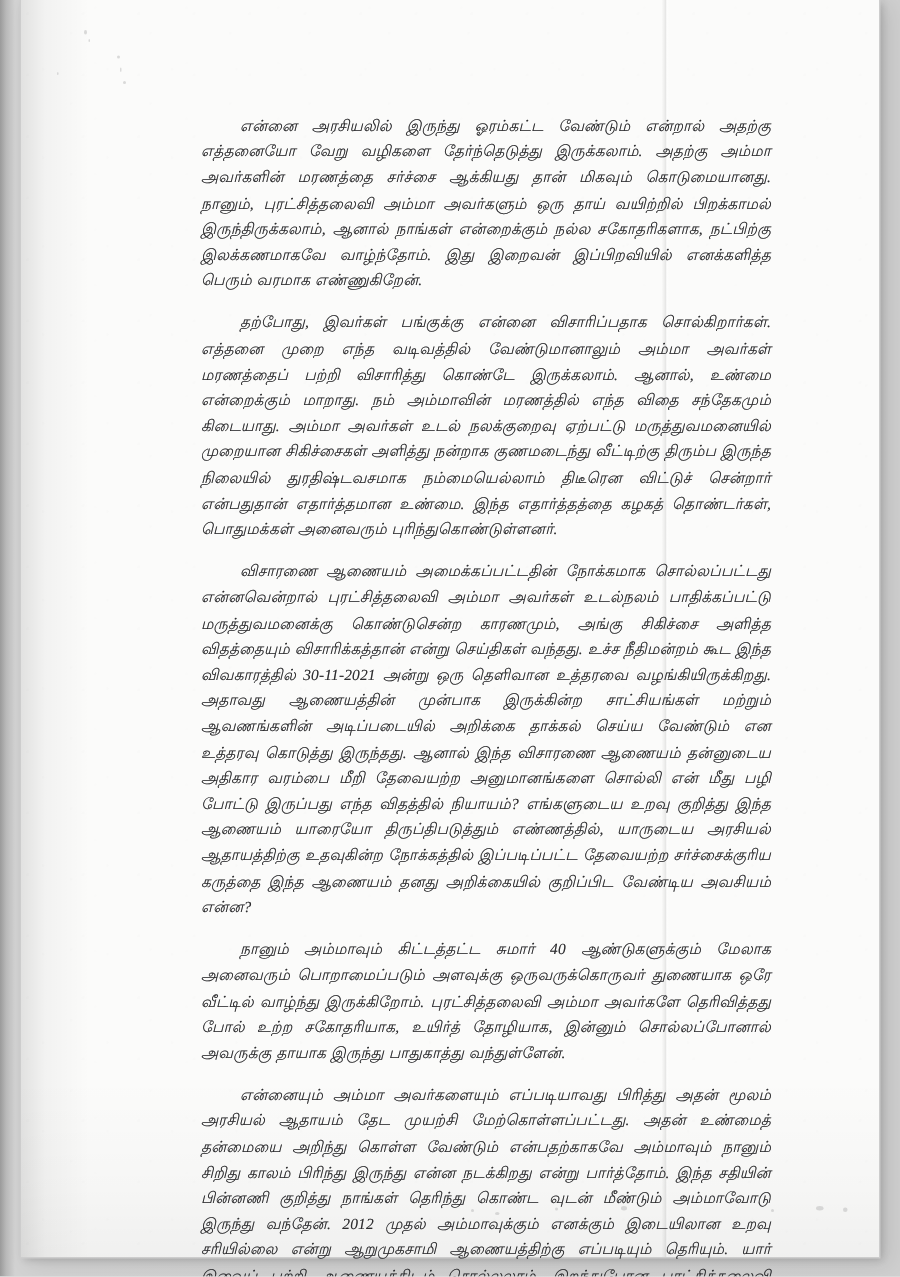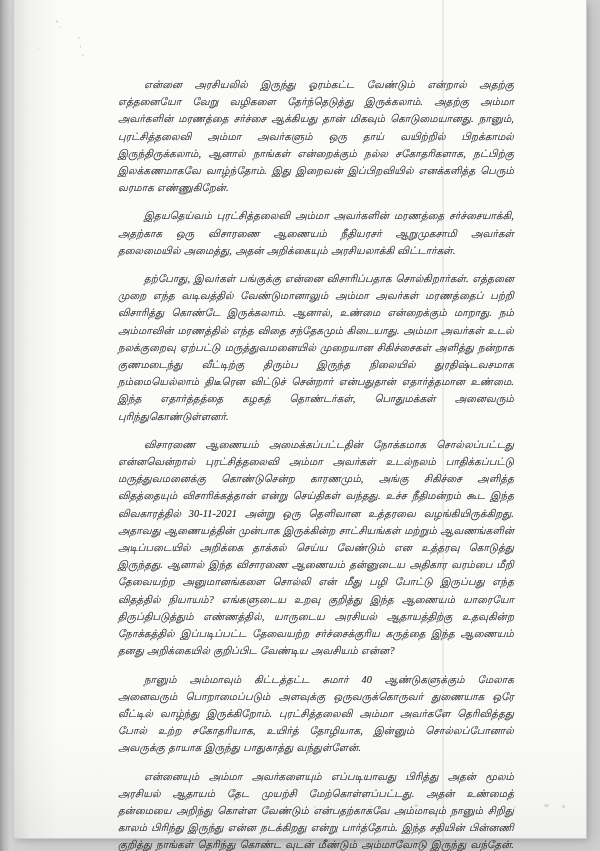--- a/index.html
+++ b/index.html
@@ -96,21 +96,21 @@
 
   
   .doc-body {
     position: absolute;
     left: 104px;       
     top: 76px;
     width: 396px;      
   }
 
   .doc-paragraph {
-    margin: 0 0 11px 0;
+    margin: 0 0 11px 16px;
     font-size: 10.3px;
     line-height: 17.2px;
     text-align: justify;
     text-justify: inter-word;
     text-indent: 26px;
     color: #2e2e30;
     font-style: italic;
     letter-spacing: 0.1px;
     word-spacing: 0.5px;
     
@@ -155,21 +155,20 @@
     <span class="speckle" style="left:300px; top:806px; width:2px; height:2px;"></span>
     <span class="speckle" style="left:316px; top:808px; width:3px; height:2px;"></span>
     <span class="speckle" style="left:356px; top:805px; width:2px; height:2px;"></span>
     <span class="speckle" style="left:400px; top:804px; width:4px; height:3px;"></span>
     <span class="speckle" style="left:500px; top:806px; width:2px; height:2px;"></span>
     <span class="speckle" style="left:530px; top:804px; width:5px; height:3px;"></span>
     <span class="speckle" style="left:548px; top:805px; width:3px; height:3px;"></span>
 
     <div class="doc-body">
       <p class="doc-paragraph">என்னை அரசியலில் இருந்து ஓரம்கட்ட வேண்டும் என்றால் அதற்கு எத்தனையோ வேறு வழிகளை தேர்ந்தெடுத்து இருக்கலாம். அதற்கு அம்மா அவர்களின் மரணத்தை சர்ச்சை ஆக்கியது தான் மிகவும் கொடுமையானது. நானும், புரட்சித்தலைவி அம்மா அவர்களும் ஒரு தாய் வயிற்றில் பிறக்காமல் இருந்திருக்கலாம், ஆனால் நாங்கள் என்றைக்கும் நல்ல சகோதரிகளாக, நட்பிற்கு இலக்கணமாகவே வாழ்ந்தோம். இது இறைவன் இப்பிறவியில் எனக்களித்த பெரும் வரமாக எண்ணுகிறேன்.</p>
-      <p class="doc-paragraph">இதயதெய்வம் புரட்சித்தலைவி அம்மா அவர்களின் மரணத்தை சர்ச்சையாக்கி, அதற்காக ஒரு விசாரணை ஆணையம் நீதியரசர் ஆறுமுகசாமி அவர்கள் தலைமையில் அமைத்து, அதன் அறிக்கையும் அரசியலாக்கி விட்டார்கள்.</p>
       <p class="doc-paragraph">தற்போது, இவர்கள் பங்குக்கு என்னை விசாரிப்பதாக சொல்கிறார்கள். எத்தனை முறை எந்த வடிவத்தில் வேண்டுமானாலும் அம்மா அவர்கள் மரணத்தைப் பற்றி விசாரித்து கொண்டே இருக்கலாம். ஆனால், உண்மை என்றைக்கும் மாறாது. நம் அம்மாவின் மரணத்தில் எந்த விதை சந்தேகமும் கிடையாது. அம்மா அவர்கள் உடல் நலக்குறைவு ஏற்பட்டு மருத்துவமனையில் முறையான சிகிச்சைகள் அளித்து நன்றாக குணமடைந்து வீட்டிற்கு திரும்ப இருந்த நிலையில் துரதிஷ்டவசமாக நம்மையெல்லாம் திடீரென விட்டுச் சென்றார் என்பதுதான் எதார்த்தமான உண்மை. இந்த எதார்த்தத்தை கழகத் தொண்டர்கள், பொதுமக்கள் அனைவரும் புரிந்துகொண்டுள்ளனர்.</p>
       <p class="doc-paragraph">விசாரணை ஆணையம் அமைக்கப்பட்டதின் நோக்கமாக சொல்லப்பட்டது என்னவென்றால் புரட்சித்தலைவி அம்மா அவர்கள் உடல்நலம் பாதிக்கப்பட்டு மருத்துவமனைக்கு கொண்டுசென்ற காரணமும், அங்கு சிகிச்சை அளித்த விதத்தையும் விசாரிக்கத்தான் என்று செய்திகள் வந்தது. உச்ச நீதிமன்றம் கூட இந்த விவகாரத்தில் 30-11-2021 அன்று ஒரு தெளிவான உத்தரவை வழங்கியிருக்கிறது. அதாவது ஆணையத்தின் முன்பாக இருக்கின்ற சாட்சியங்கள் மற்றும் ஆவணங்களின் அடிப்படையில் அறிக்கை தாக்கல் செய்ய வேண்டும் என உத்தரவு கொடுத்து இருந்தது. ஆனால் இந்த விசாரணை ஆணையம் தன்னுடைய அதிகார வரம்பை மீறி தேவையற்ற அனுமானங்களை சொல்லி என் மீது பழி போட்டு இருப்பது எந்த விதத்தில் நியாயம்? எங்களுடைய உறவு குறித்து இந்த ஆணையம் யாரையோ திருப்திபடுத்தும் எண்ணத்தில், யாருடைய அரசியல் ஆதாயத்திற்கு உதவுகின்ற நோக்கத்தில் இப்படிப்பட்ட தேவையற்ற சர்ச்சைக்குரிய கருத்தை இந்த ஆணையம் தனது அறிக்கையில் குறிப்பிட வேண்டிய அவசியம் என்ன?</p>
       <p class="doc-paragraph">நானும் அம்மாவும் கிட்டத்தட்ட சுமார் 40 ஆண்டுகளுக்கும் மேலாக அனைவரும் பொறாமைப்படும் அளவுக்கு  ஒருவருக்கொருவர் துணையாக ஒரே வீட்டில் வாழ்ந்து இருக்கிறோம். புரட்சித்தலைவி அம்மா அவர்களே தெரிவித்தது போல் உற்ற சகோதரியாக, உயிர்த் தோழியாக, இன்னும் சொல்லப்போனால் அவருக்கு தாயாக இருந்து பாதுகாத்து வந்துள்ளேன்.</p>
       <p class="doc-paragraph">என்னையும் அம்மா அவர்களையும் எப்படியாவது பிரித்து அதன் மூலம் அரசியல் ஆதாயம் தேட முயற்சி மேற்கொள்ளப்பட்டது. அதன் உண்மைத் தன்மையை அறிந்து கொள்ள வேண்டும் என்பதற்காகவே அம்மாவும் நானும் சிறிது காலம் பிரிந்து இருந்து என்ன நடக்கிறது என்று பார்த்தோம். இந்த சதியின் பின்னணி குறித்து நாங்கள் தெரிந்து கொண்ட வுடன் மீண்டும் அம்மாவோடு இருந்து வந்தேன். 2012 முதல் அம்மாவுக்கும் எனக்கும் இடையிலான உறவு சரியில்லை என்று ஆறுமுகசாமி ஆணையத்திற்கு எப்படியும் தெரியும். யார் இவைப் பற்றி ஆணையத்திடம் சொல்லலாம். இறந்துபோன புரட்சித்தலைவி அம்மா அவர்களும் இவர்களிடத்தில் சொல்லி இருக்க வாய்ப்பில்லை. அப்படி இருக்கும்</p>
     </div>
 
     <div class="grain"></div>
   </div>
 
 </div>

